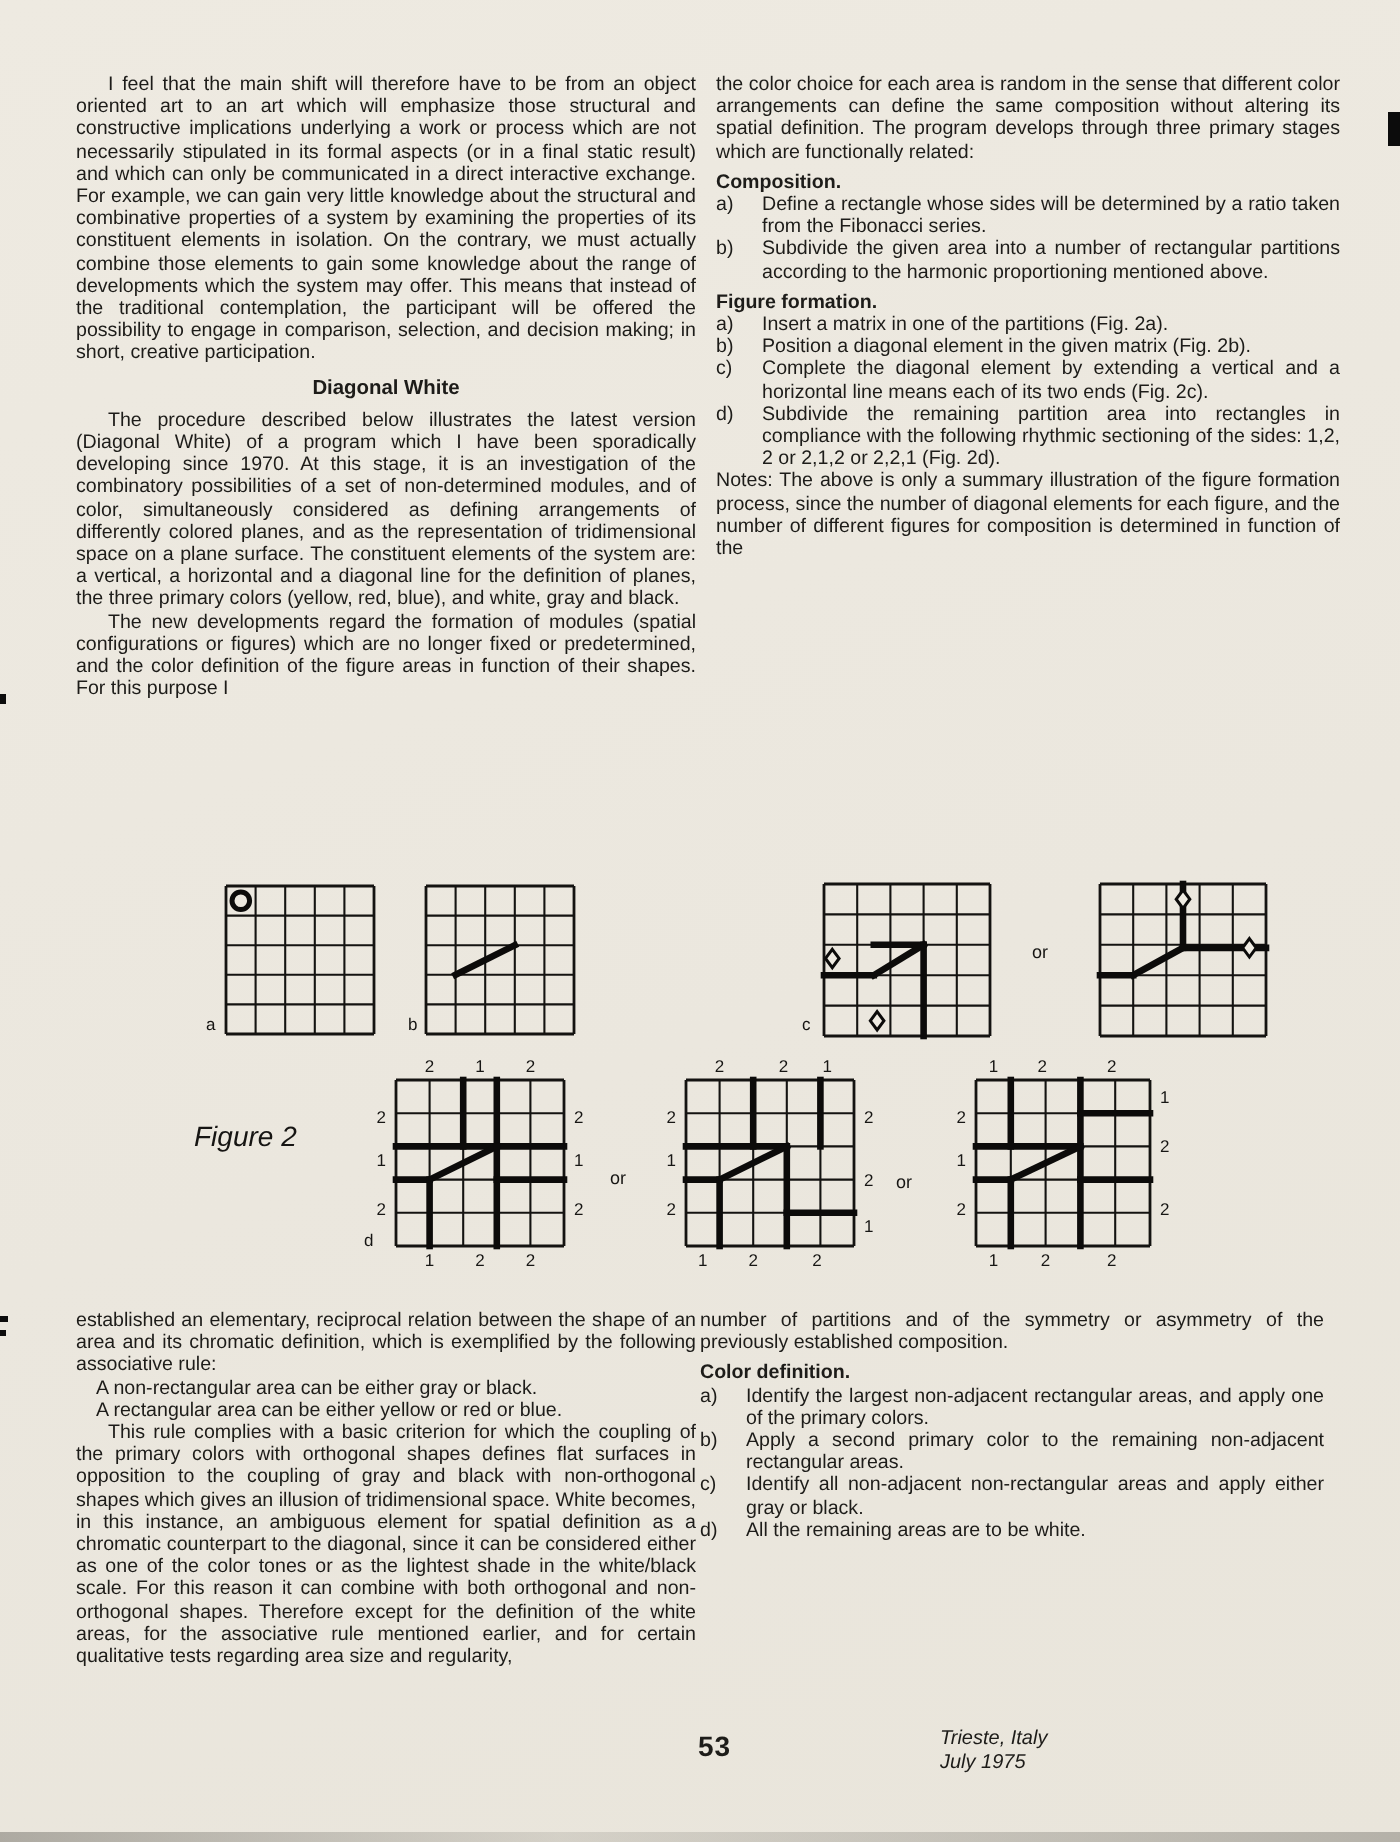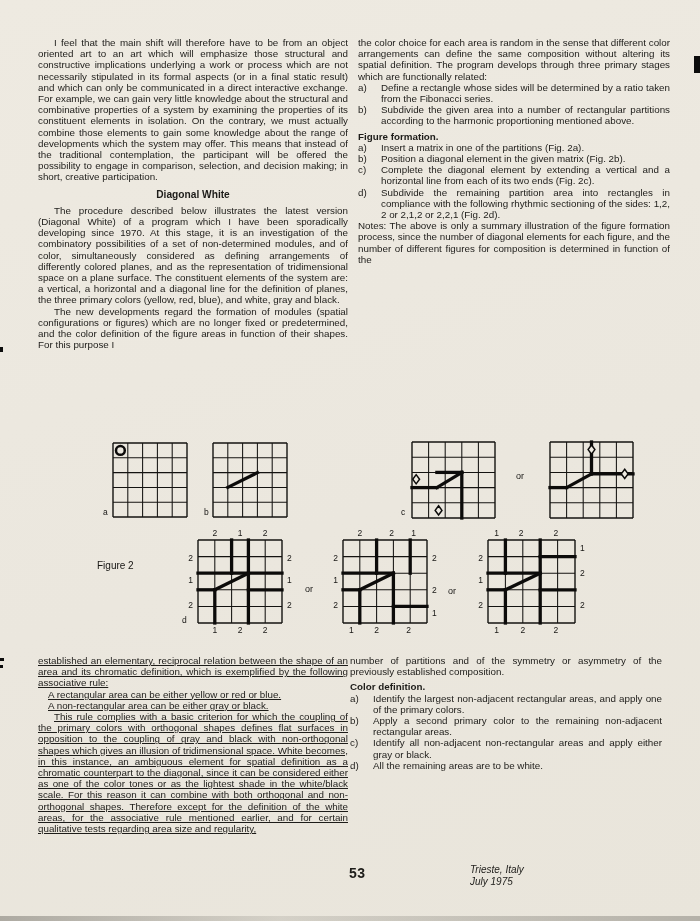--- a/index.html
+++ b/index.html
@@ -31,34 +31,35 @@
 
 <div class="col" style="left:38px;top:37px;width:310px;">
   <p class="indent">I feel that the main shift will therefore have to be from an object oriented art to an art which will emphasize those structural and constructive implications underlying a work or process which are not necessarily stipulated in its formal aspects (or in a final static result) and which can only be communicated in a direct interactive exchange. For example, we can gain very little knowledge about the structural and combinative properties of a system by examining the properties of its constituent elements in isolation. On the contrary, we must actually combine those elements to gain some knowledge about the range of developments which the system may offer. This means that instead of the traditional contemplation, the participant will be offered the possibility to engage in comparison, selection, and decision making; in short, creative participation.</p>
   <h3 class="center-head">Diagonal White</h3>
   <p class="indent">The procedure described below illustrates the latest version (Diagonal White) of a program which I have been sporadically developing since 1970. At this stage, it is an investigation of the combinatory possibilities of a set of non-determined modules, and of color, simultaneously considered as defining arrangements of differently colored planes, and as the representation of tridimensional space on a plane surface. The constituent elements of the system are: a vertical, a horizontal and a diagonal line for the definition of planes, the three primary colors (yellow, red, blue), and white, gray and black.</p>
   <p class="indent">The new developments regard the formation of modules (spatial configurations or figures) which are no longer fixed or predetermined, and the color definition of the figure areas in function of their shapes. For this purpose I</p>
 </div>
 
 <div class="col" style="left:358px;top:37px;width:312px;">
   <p>the color choice for each area is random in the sense that different color arrangements can define the same composition without altering its spatial definition. The program develops through three primary stages which are functionally related:</p>
+  <p class="subhead">Composition.</p>
   <p class="li"><span class="m">a)</span><span>Define a rectangle whose sides will be determined by a ratio taken from the Fibonacci series.</span></p>
   <p class="li"><span class="m">b)</span><span>Subdivide the given area into a number of rectangular partitions according to the harmonic proportioning mentioned above.</span></p>
   <p class="subhead">Figure formation.</p>
   <p class="li"><span class="m">a)</span><span>Insert a matrix in one of the partitions (Fig. 2a).</span></p>
   <p class="li"><span class="m">b)</span><span>Position a diagonal element in the given matrix (Fig. 2b).</span></p>
-  <p class="li"><span class="m">c)</span><span>Complete the diagonal element by extending a vertical and a horizontal line from each of its two ends (Fig. 2c).</span></p>
+  <p class="li"><span class="m">c)</span><span>Complete the diagonal element by extending a vertical and a horizontal line means each of its two ends (Fig. 2c).</span></p>
   <p class="li"><span class="m">d)</span><span>Subdivide the remaining partition area into rectangles in compliance with the following rhythmic sectioning of the sides: 1,2, 2 or 2,1,2 or 2,2,1 (Fig. 2d).</span></p>
   <p>Notes: The above is only a summary illustration of the figure formation process, since the number of diagonal elements for each figure, and the number of different figures for composition is determined in function of the</p>
 </div>
 
-<div class="col" style="left:38px;top:655px;width:310px;text-decoration:underline;">
+<div class="col" style="left:38px;top:655px;width:310px;">
   <p>established an elementary, reciprocal relation between the shape of an area and its chromatic definition, which is exemplified by the following associative rule:</p>
+  <p class="rule-line">A non-rectangular area can be either gray or black.</p>
   <p class="rule-line">A rectangular area can be either yellow or red or blue.</p>
-  <p class="rule-line">A non-rectangular area can be either gray or black.</p>
   <p class="indent">This rule complies with a basic criterion for which the coupling of the primary colors with orthogonal shapes defines flat surfaces in opposition to the coupling of gray and black with non-orthogonal shapes which gives an illusion of tridimensional space. White becomes, in this instance, an ambiguous element for spatial definition as a chromatic counterpart to the diagonal, since it can be considered either as one of the color tones or as the lightest shade in the white/black scale. For this reason it can combine with both orthogonal and non-orthogonal shapes. Therefore except for the definition of the white areas, for the associative rule mentioned earlier, and for certain qualitative tests regarding area size and regularity,</p>
 </div>
 
 <div class="col" style="left:350px;top:655px;width:312px;">
   <p>number of partitions and of the symmetry or asymmetry of the previously established composition.</p>
   <p class="subhead">Color definition.</p>
   <p class="li"><span class="m">a)</span><span>Identify the largest non-adjacent rectangular areas, and apply one of the primary colors.</span></p>
   <p class="li"><span class="m">b)</span><span>Apply a second primary color to the remaining non-adjacent rectangular areas.</span></p>
   <p class="li"><span class="m">c)</span><span>Identify all non-adjacent non-rectangular areas and apply either gray or black.</span></p>
   <p class="li"><span class="m">d)</span><span>All the remaining areas are to be white.</span></p>
@@ -241,21 +242,21 @@
       <text x="9" y="56.84" text-anchor="end" font-size="8.5" fill="#171614" font-family="&quot;Liberation Sans&quot;,&quot;DejaVu Sans&quot;,sans-serif">1</text>
       <text x="9" y="81.74000000000001" text-anchor="end" font-size="8.5" fill="#171614" font-family="&quot;Liberation Sans&quot;,&quot;DejaVu Sans&quot;,sans-serif">2</text>
       <text x="106" y="25.3" text-anchor="start" font-size="8.5" fill="#171614" font-family="&quot;Liberation Sans&quot;,&quot;DejaVu Sans&quot;,sans-serif">1</text>
       <text x="106" y="50.2" text-anchor="start" font-size="8.5" fill="#171614" font-family="&quot;Liberation Sans&quot;,&quot;DejaVu Sans&quot;,sans-serif">2</text>
       <text x="106" y="81.74000000000001" text-anchor="start" font-size="8.5" fill="#171614" font-family="&quot;Liberation Sans&quot;,&quot;DejaVu Sans&quot;,sans-serif">2</text>
     </svg>
     <div class="figlabel" style="left: 103px; top: 507px;">a</div>
     <div class="figlabel" style="left: 204px; top: 507px;">b</div>
     <div class="figlabel" style="left: 401px; top: 507px;">c</div>
     <div class="figlabel" style="left: 516px; top: 471px; font-size: 9px;">or</div>
-    <div class="figlabel" style="left: 97px; top: 560px; font-size: 10px;">Figure 2</div>
+    <div class="figlabel" style="left: 97px; top: 560px; font-size: 14px; font-style: italic;">Figure 2</div>
     <div class="figlabel" style="left: 182px; top: 615px;">d</div>
     <div class="figlabel" style="left: 305px; top: 584px; font-size: 9px;">or</div>
     <div class="figlabel" style="left: 448px; top: 586px; font-size: 9px;">or</div>
   </div>
 
 <div class="artifact" style="left:0;top:347px;width:3px;height:5px;"></div>
 <div class="artifact" style="left:0;top:658px;width:4px;height:3px;"></div>
 <div class="artifact" style="left:0;top:665px;width:3px;height:3px;"></div>
 <div class="artifact" style="left:694px;top:56px;width:6px;height:17px;"></div>
 <div class="bottom-smudge"></div>

